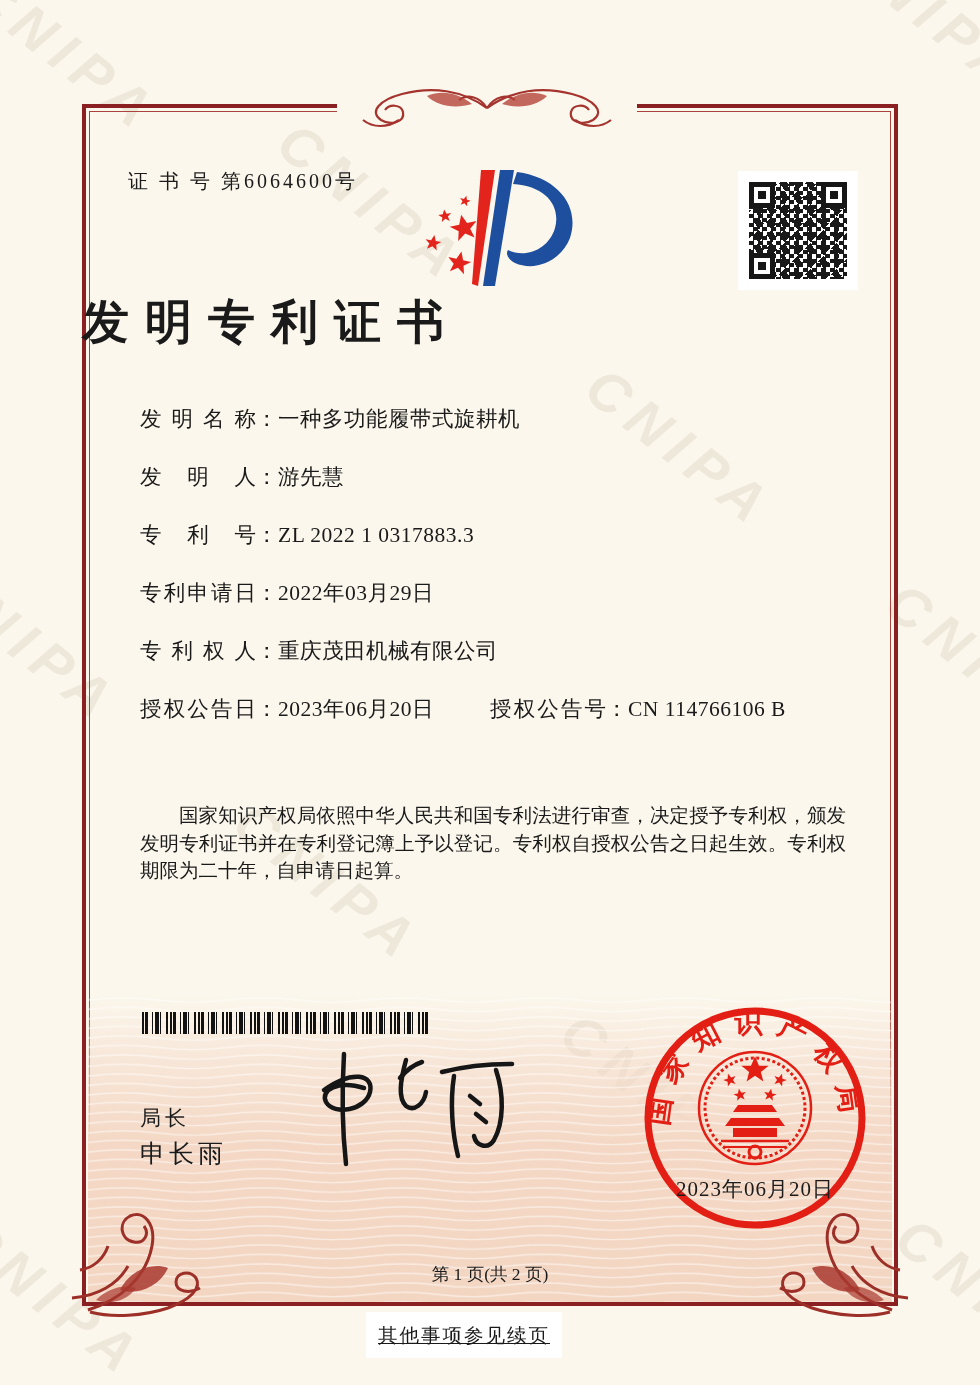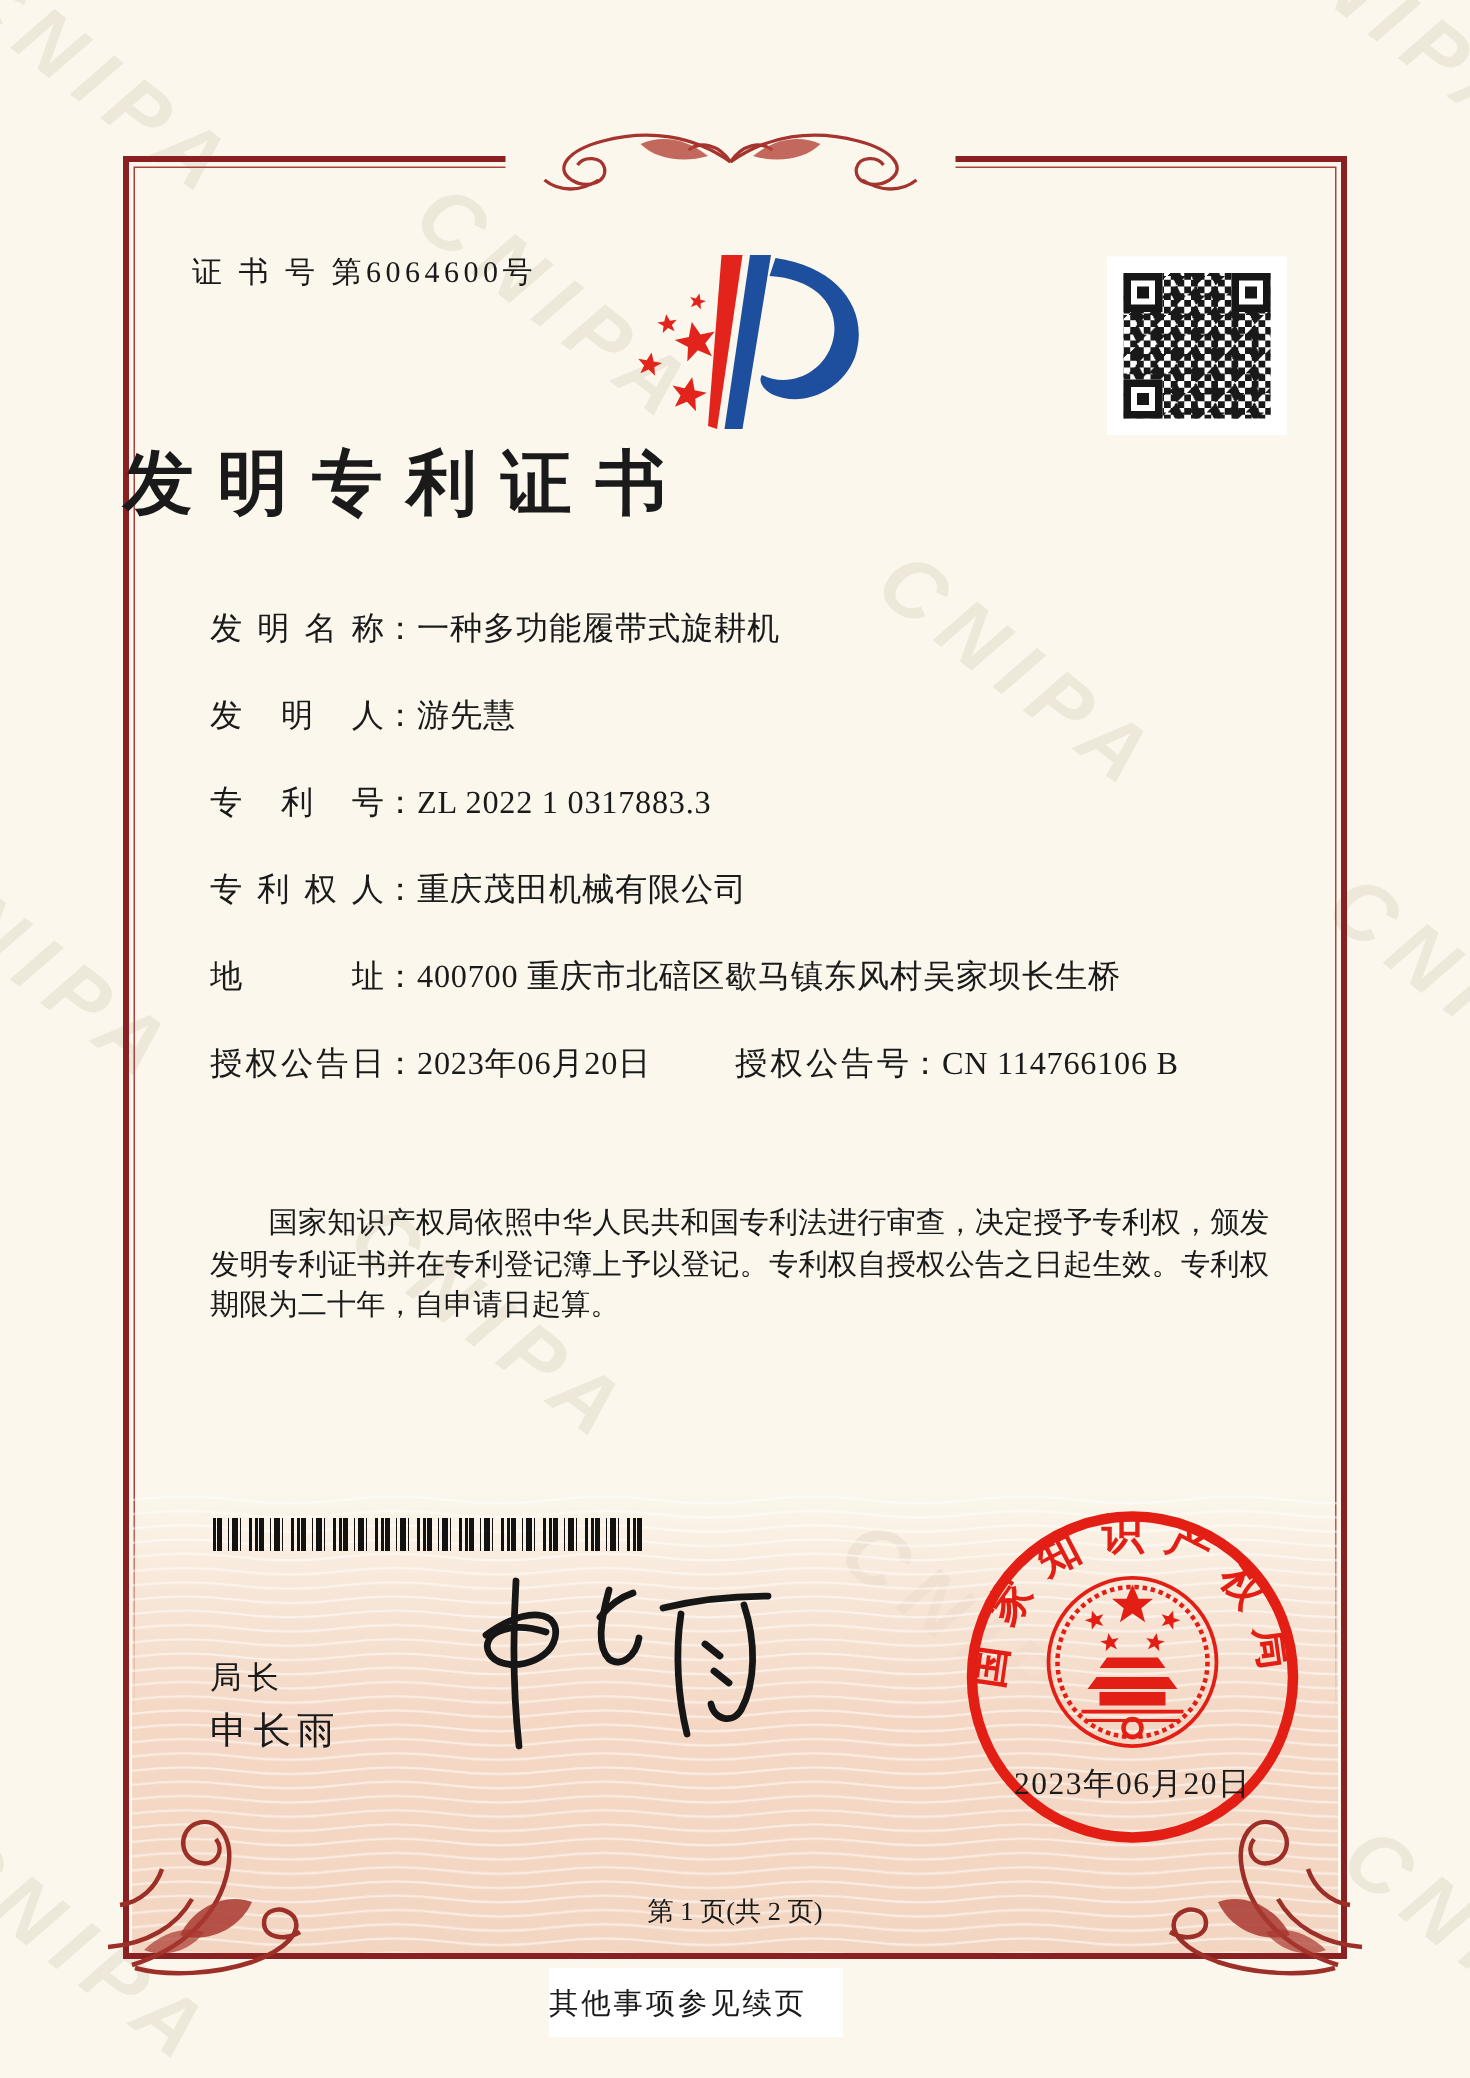--- a/index.html
+++ b/index.html
@@ -53,21 +53,21 @@
 
   .juzhang{position:absolute;left:140px;top:1104px;font-size:21px;letter-spacing:4px;z-index:3;font-family:Liberation Mono, monospace;}
   .juname{position:absolute;left:140px;top:1137px;font-size:25px;letter-spacing:4px;z-index:3;font-family:Liberation Sans, sans-serif;}
   .sig{position:absolute;left:282px;top:1040px;z-index:3;}
 
   .seal{position:absolute;left:637px;top:1000px;z-index:5;opacity:0.96;}
 
   .pagenum{position:absolute;left:82px;top:1262px;width:816px;text-align:center;font-size:17.5px;z-index:3;}
 
   .contbox{position:absolute;left:366px;top:1312px;width:196px;height:46px;background:#ffffff;z-index:3;
-     display:flex;align-items:center;font-size:19.5px;letter-spacing:2px;}
+     display:flex;align-items:center;justify-content:center;font-size:19.5px;letter-spacing:2px;text-decoration:underline;}
 
   .ornament-top{position:absolute;left:337px;top:78px;z-index:3;background:#fbf7ec;}
   .corner{position:absolute;z-index:3;}
   .corner.bl{left:60px;top:1150px;}
   .corner.br{left:750px;top:1150px;transform:scaleX(-1);}
 </style>
 </head>
 <body>
 
 <div class="page">
@@ -161,24 +161,24 @@
     <div class="frow">
       <span class="flabel">发明名称</span><span class="fcolon">：</span><span class="fvalue">一种多功能履带式旋耕机</span>
     </div>
     <div class="frow">
       <span class="flabel">发明人</span><span class="fcolon">：</span><span class="fvalue">游先慧</span>
     </div>
     <div class="frow">
       <span class="flabel">专利号</span><span class="fcolon">：</span><span class="fvalue">ZL 2022 1 0317883.3</span>
     </div>
     <div class="frow">
+      <span class="flabel">专利申请日</span><span class="fcolon">：</span><span class="fvalue">2022年03月29日</span>
+    </div>
+    <div class="frow">
       <span class="flabel">专利权人</span><span class="fcolon">：</span><span class="fvalue">重庆茂田机械有限公司</span>
-    </div>
-    <div class="frow">
-      <span class="flabel">地址</span><span class="fcolon">：</span><span class="fvalue">400700 重庆市北碚区歇马镇东风村吴家坝长生桥</span>
     </div>
     <div class="frow">
       <span class="flabel">授权公告日</span><span class="fcolon">：</span><span class="fvalue">2023年06月20日</span>
       <span class="fpair2">
         <span class="flabel">授权公告号</span><span class="fcolon">：</span><span class="fvalue">CN 114766106 B</span>
       </span>
     </div>
   </div>
 
   <div class="paras">

